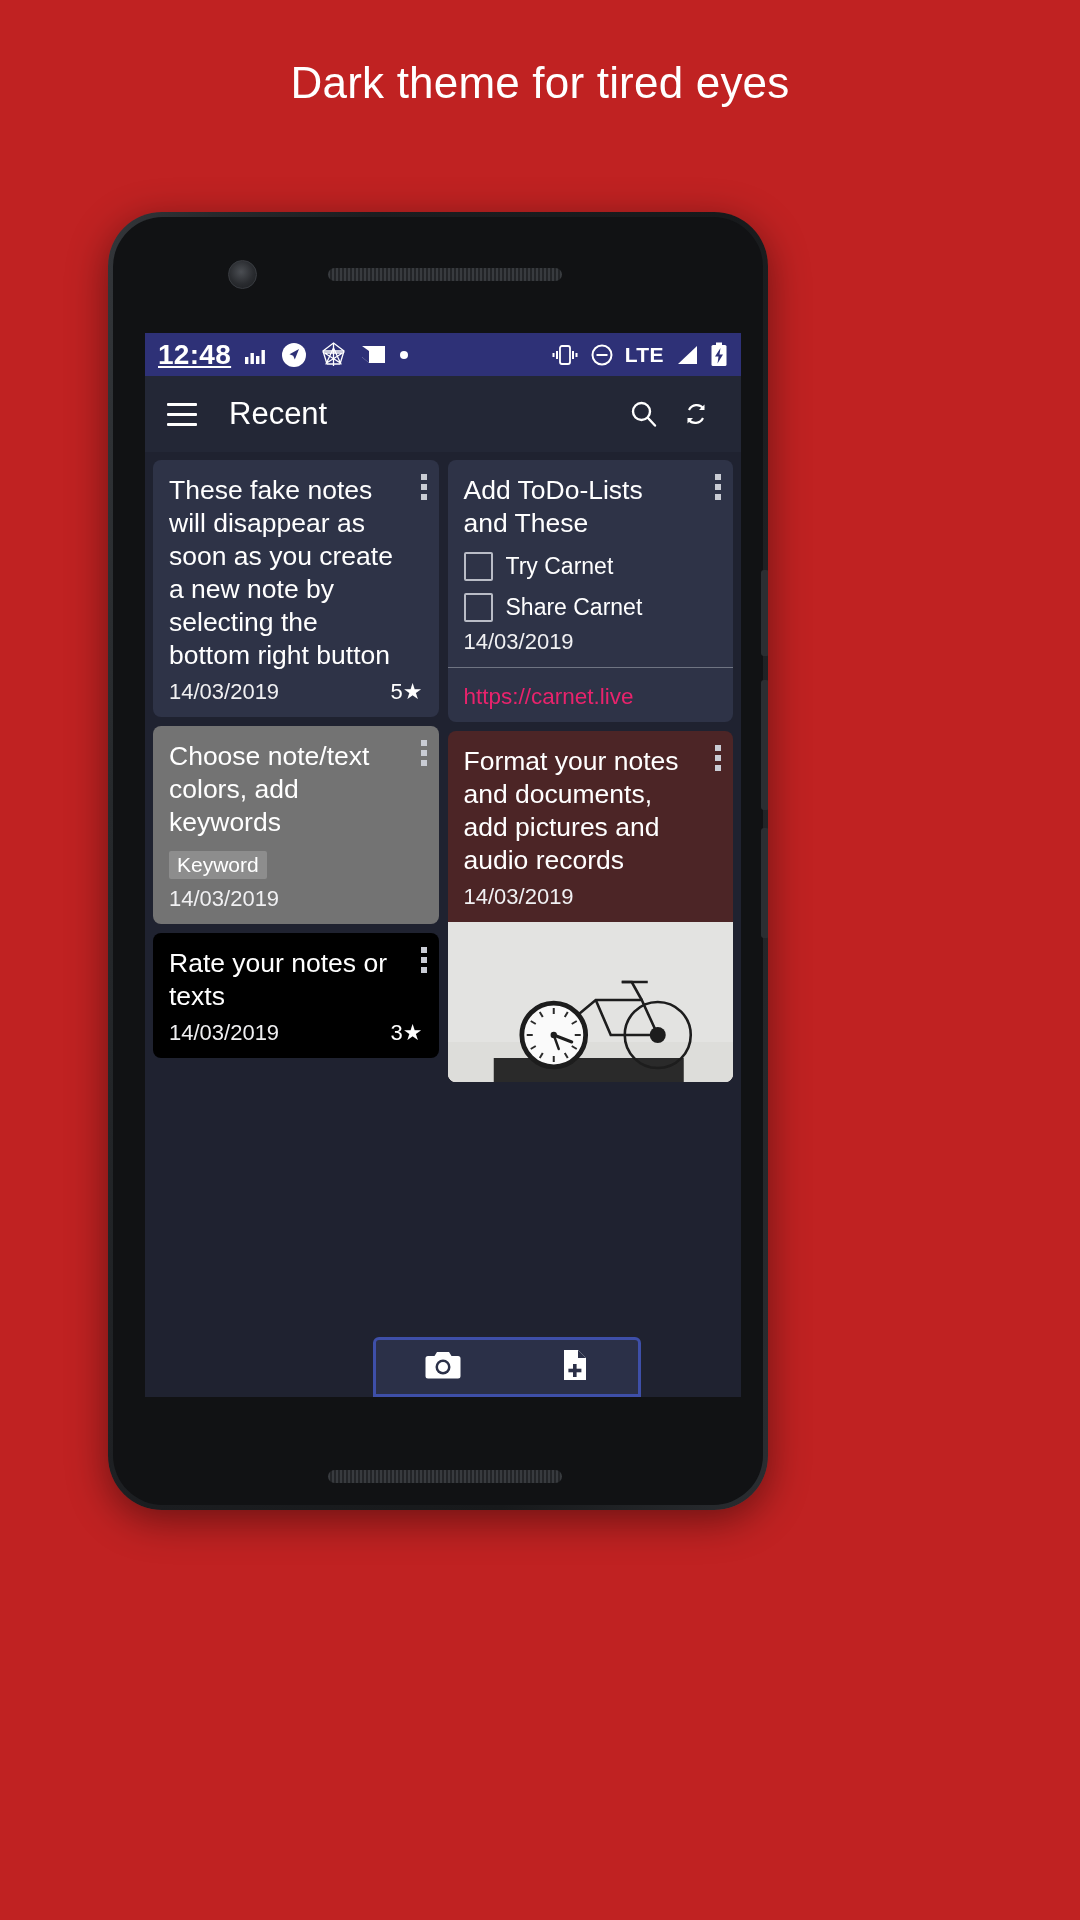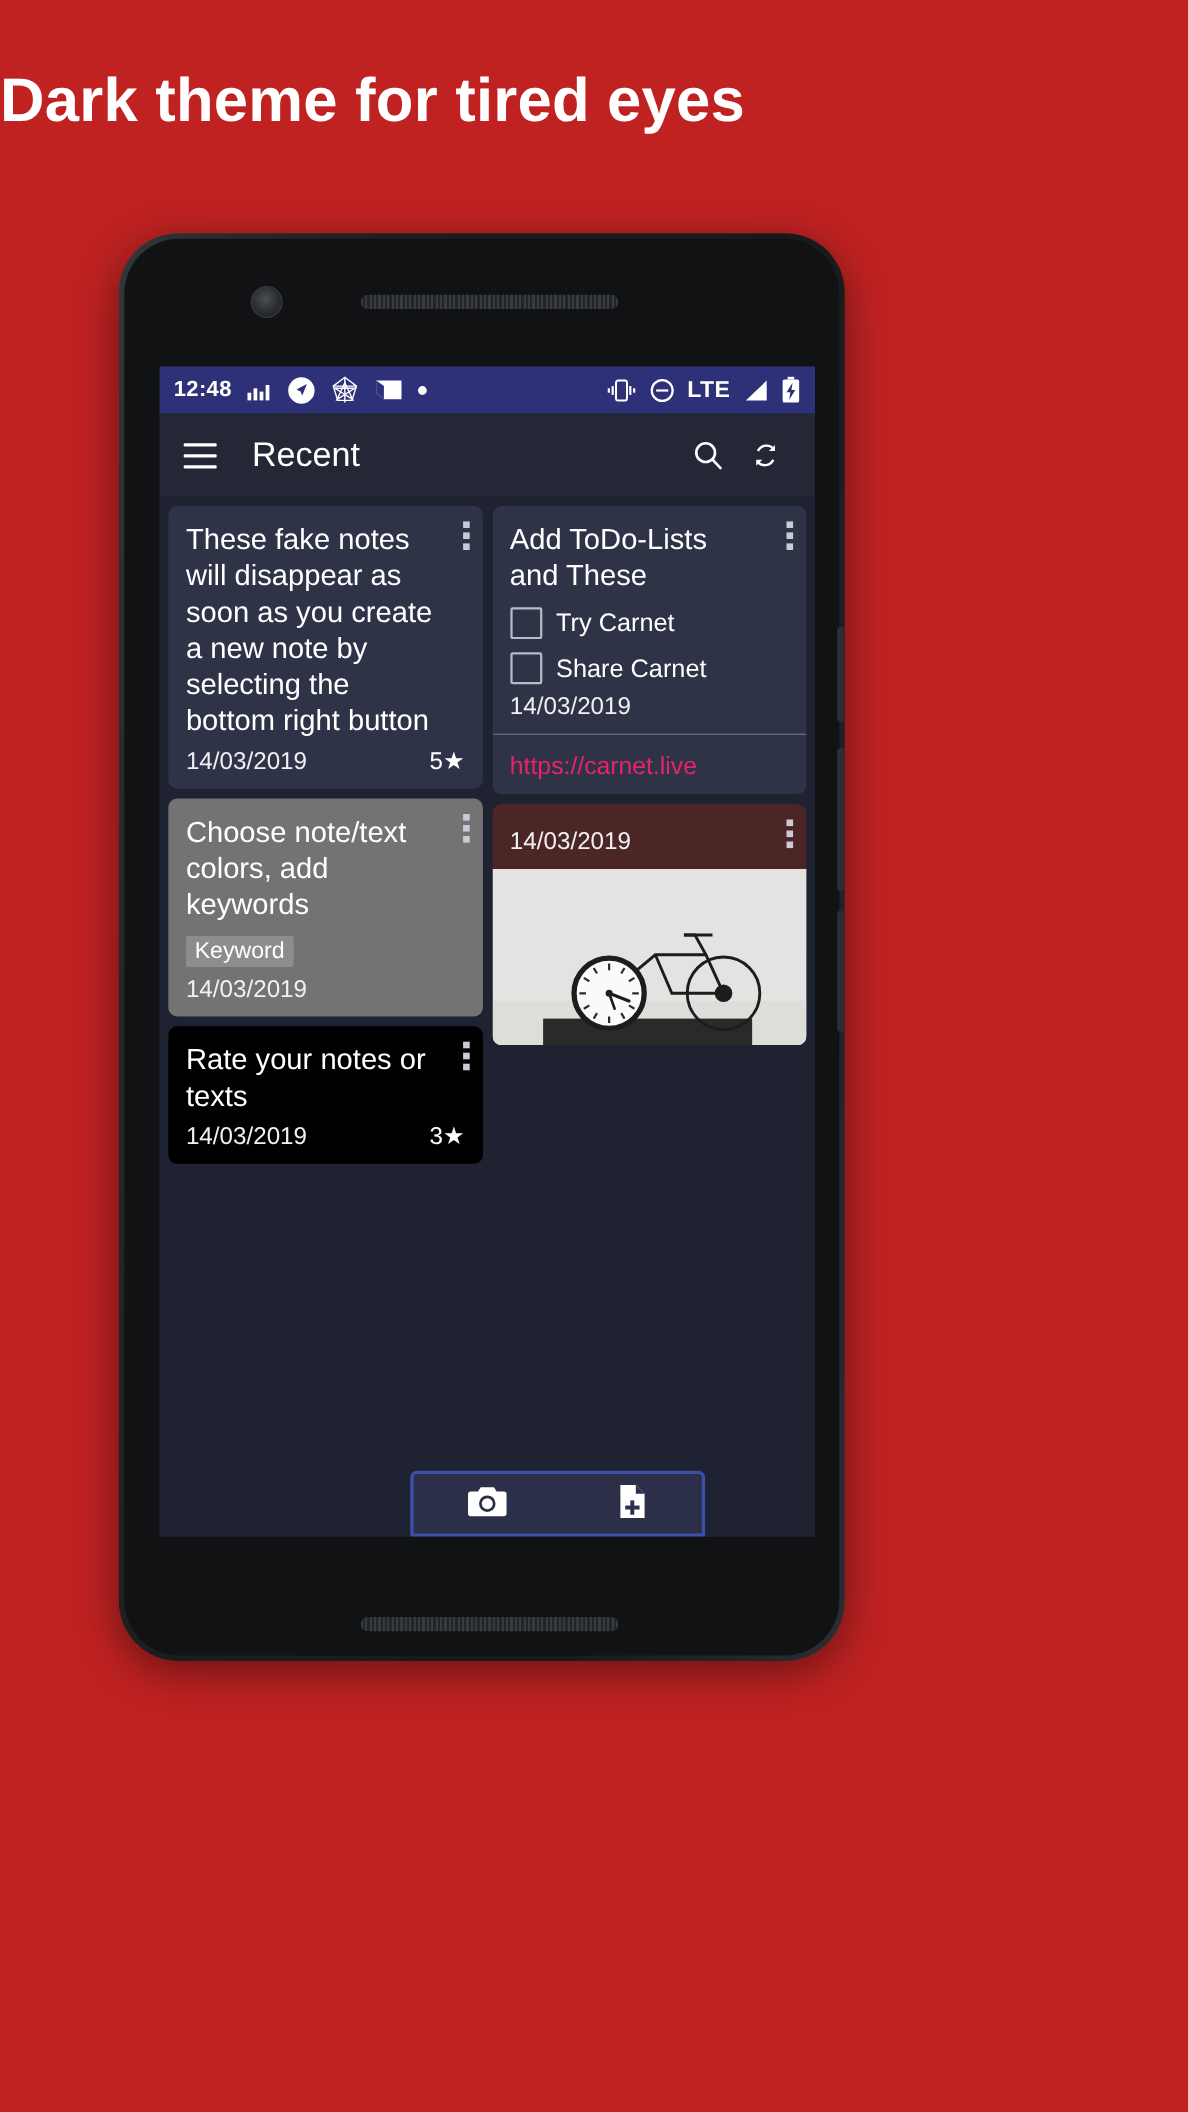--- a/index.html
+++ b/index.html
@@ -5,22 +5,22 @@
   html,body{margin:0;padding:0;}
   body{
     width:1080px;height:1920px;
     background:#c02222;
     font-family:"Liberation Sans", sans-serif;
     overflow:hidden;
     position:relative;
   }
   .headline{
     position:absolute;top:58px;left:0;width:1080px;
-    color:#ffffff;
-    font-size:56px;font-weight:700;letter-spacing:.2px;
+    text-align:center;color:#ffffff;
+    font-size:44px;font-weight:400;letter-spacing:.2px;
   }
 
   
   .phone{
     position:absolute;left:108px;top:212px;
     width:660px;height:1298px;
     border-radius:54px;
     background:linear-gradient(100deg,#33363a 0%,#26292c 12%,#1b1d20 30%,#17191b 70%,#2a2d31 100%);
     box-shadow:0 10px 40px rgba(0,0,0,.45);
     overflow:hidden;
@@ -60,21 +60,21 @@
   }
 
   
   .statusbar{
     height:43px;background:#2e3177;color:#fff;
     display:flex;align-items:center;padding:0 13px;
     font-size:23px;
   }
   .sb-left{display:flex;align-items:center;gap:13px;flex:1;}
   .sb-right{display:flex;align-items:center;gap:11px;}
-  .clock{font-size:20px;font-weight:600;letter-spacing:.3px;}
+  .clock{font-size:28px;font-weight:600;letter-spacing:.3px;text-decoration:underline;}
   .ic{display:inline-flex;align-items:center;justify-content:center;}
   .sb-dot{width:8px;height:8px;border-radius:50%;background:#fff;display:inline-block;}
   .lte{font-size:21px;font-weight:700;letter-spacing:.4px;}
 
   
   .appbar{
     height:76px;background:#232736;display:flex;align-items:center;
     padding:0 22px;color:#fff;
   }
   .hamb{width:30px;display:flex;flex-direction:column;gap:7px;cursor:pointer;}
@@ -295,20 +295,21 @@
             <div class="divider"></div>
             <a class="link">https://carnet.live</a>
           </div>
 
           <div class="card" style="background:#4c2526;padding-bottom:0;">
             <div class="kebab">
                 <i></i>
                 <i></i>
                 <i></i>
               </div>
+            <div class="title">Format your notes and documents, add pictures and audio records</div>
             <div class="date" style="padding-bottom:12px;">14/03/2019</div>
             <div class="photo" style="margin:0 -16px;">
               <svg width="100%" height="100%" viewBox="0 0 290 160" preserveAspectRatio="xMidYMid slice">
                 <rect width="290" height="160" fill="#e3e3e1"></rect>
                 <rect y="120" width="290" height="40" fill="#ddddda"></rect>
                 <rect x="48" y="136" width="190" height="26" fill="#2a2a2a"></rect>
                 <g stroke="#1d1d1d" stroke-width="2.6" fill="none">
                   <circle cx="108" cy="113" r="33"></circle>
                   <circle cx="212" cy="113" r="33"></circle>
                   <path d="M108 113 L150 78 L196 78 L212 113"></path>

